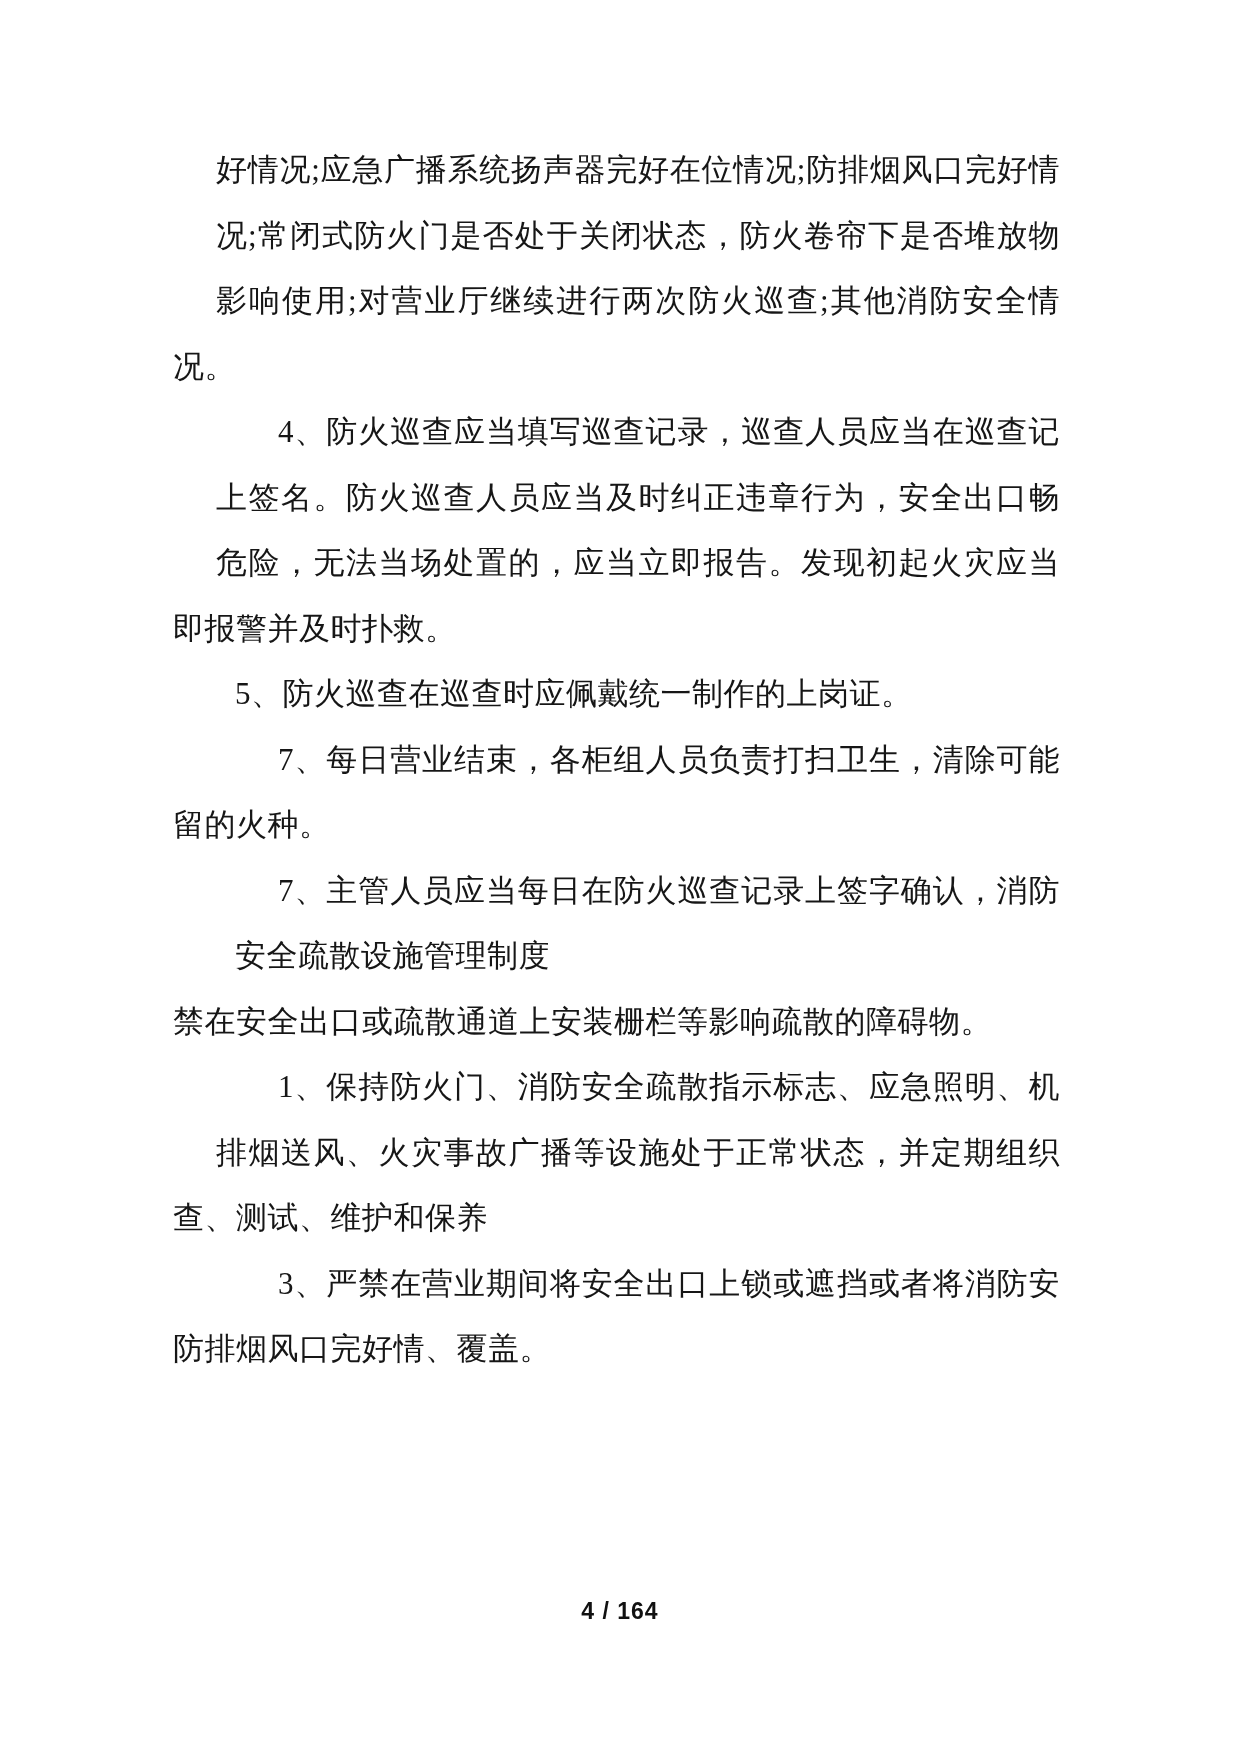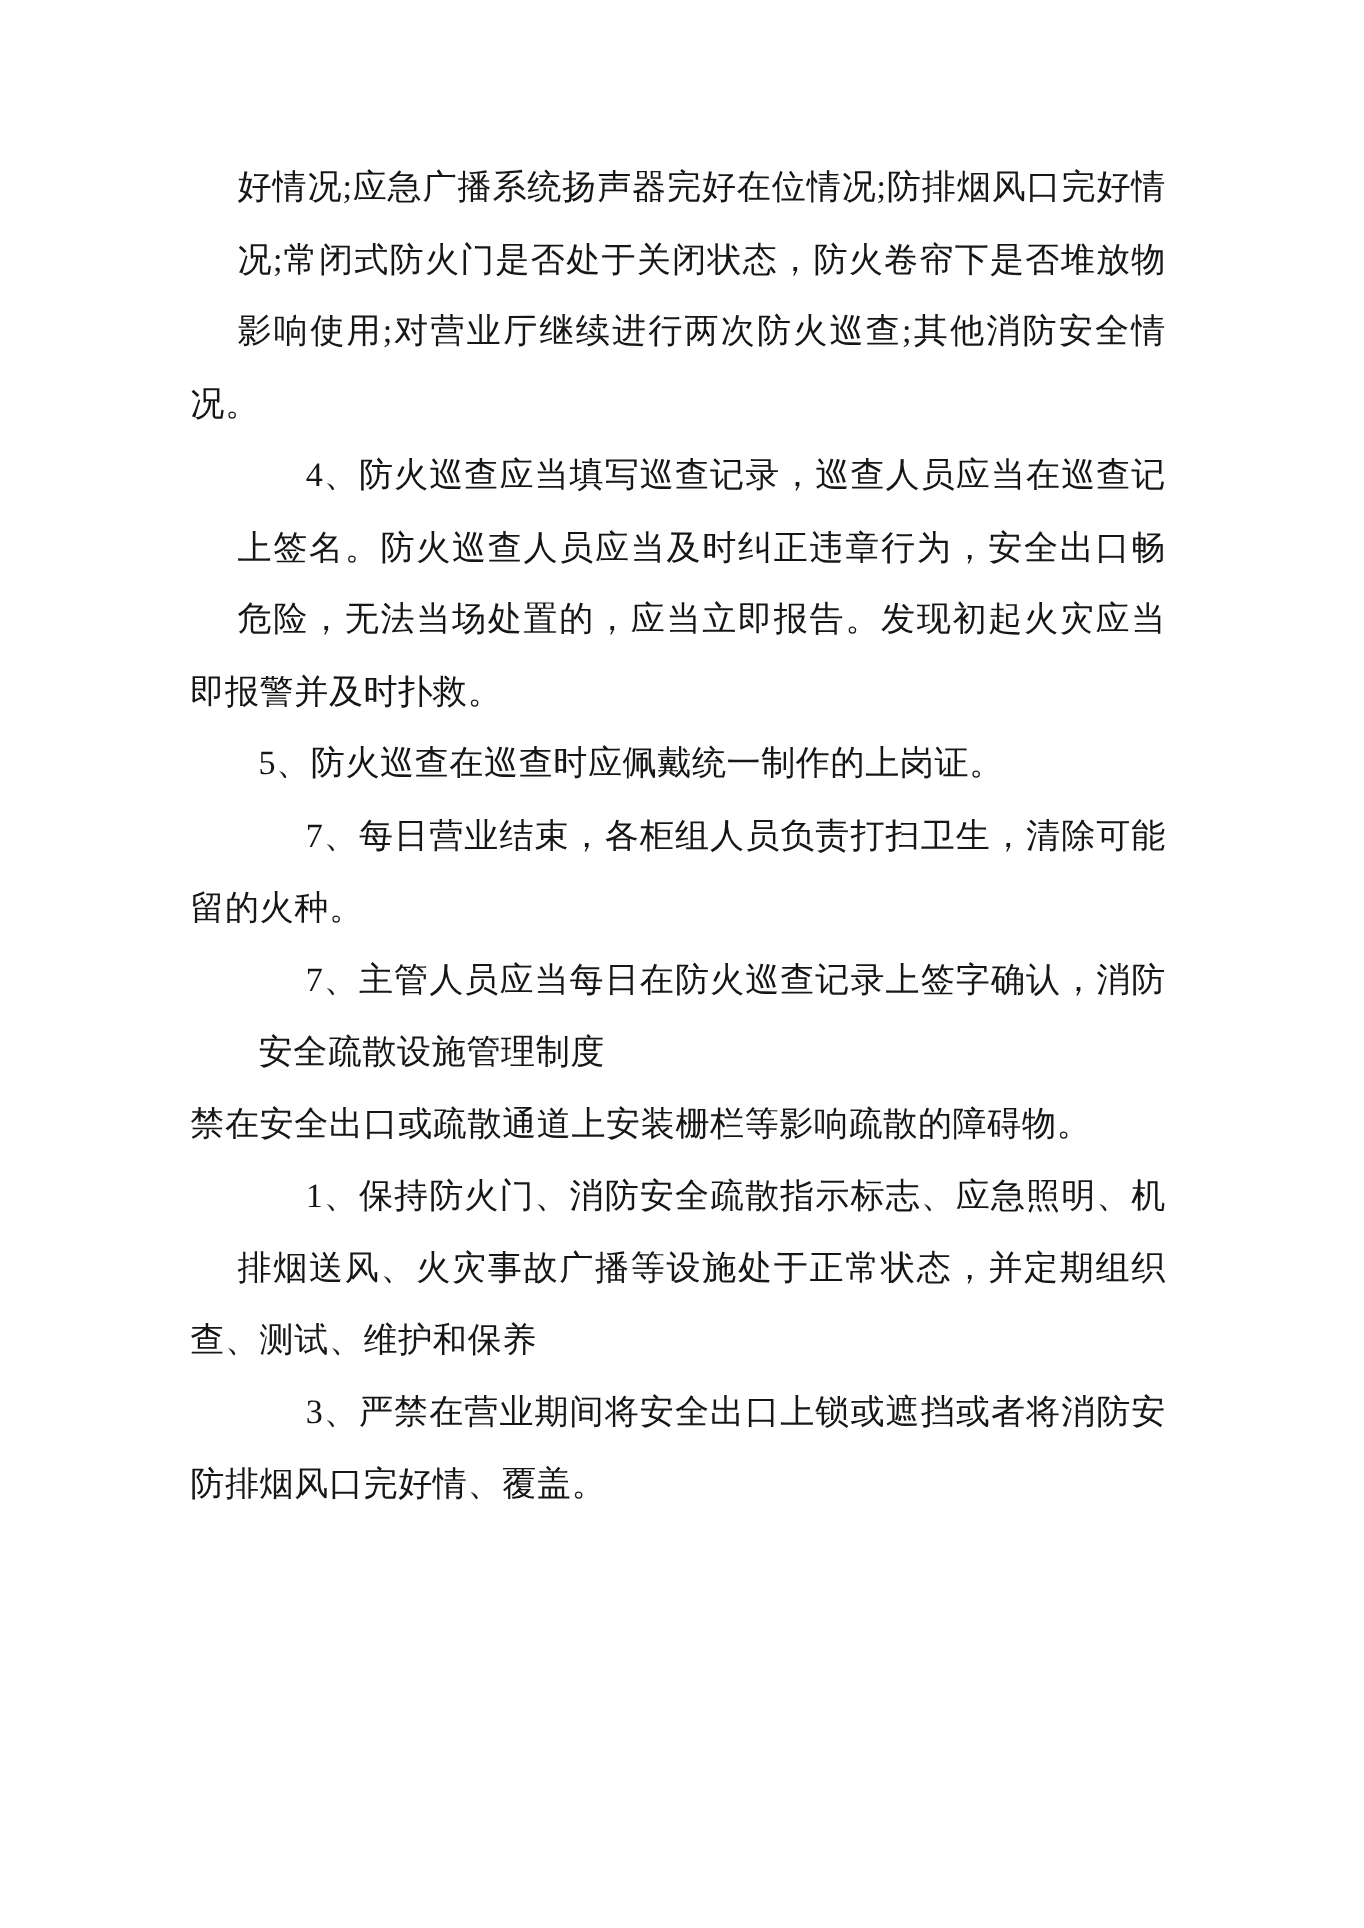--- a/index.html
+++ b/index.html
@@ -80,13 +80,16 @@
     <div class="line">留的火种。</div>
     <div class="line fill indent">7、主管人员应当每日在防火巡查记录上签字确认，消防安</div>
     <div class="line indent">安全疏散设施管理制度</div>
     <div class="line">禁在安全出口或疏散通道上安装栅栏等影响疏散的障碍物。</div>
     <div class="line fill indent">1、保持防火门、消防安全疏散指示标志、应急照明、机械</div>
     <div class="line fill">排烟送风、火灾事故广播等设施处于正常状态，并定期组织检</div>
     <div class="line">查、测试、维护和保养</div>
     <div class="line fill indent">3、严禁在营业期间将安全出口上锁或遮挡或者将消防安全</div>
     <div class="line">防排烟风口完好情、覆盖。</div>
   </main>
+  <footer class="footer">
+    <span class="page-number">4 / 164</span>
+  </footer>
 </div>
 
 </body></html>

